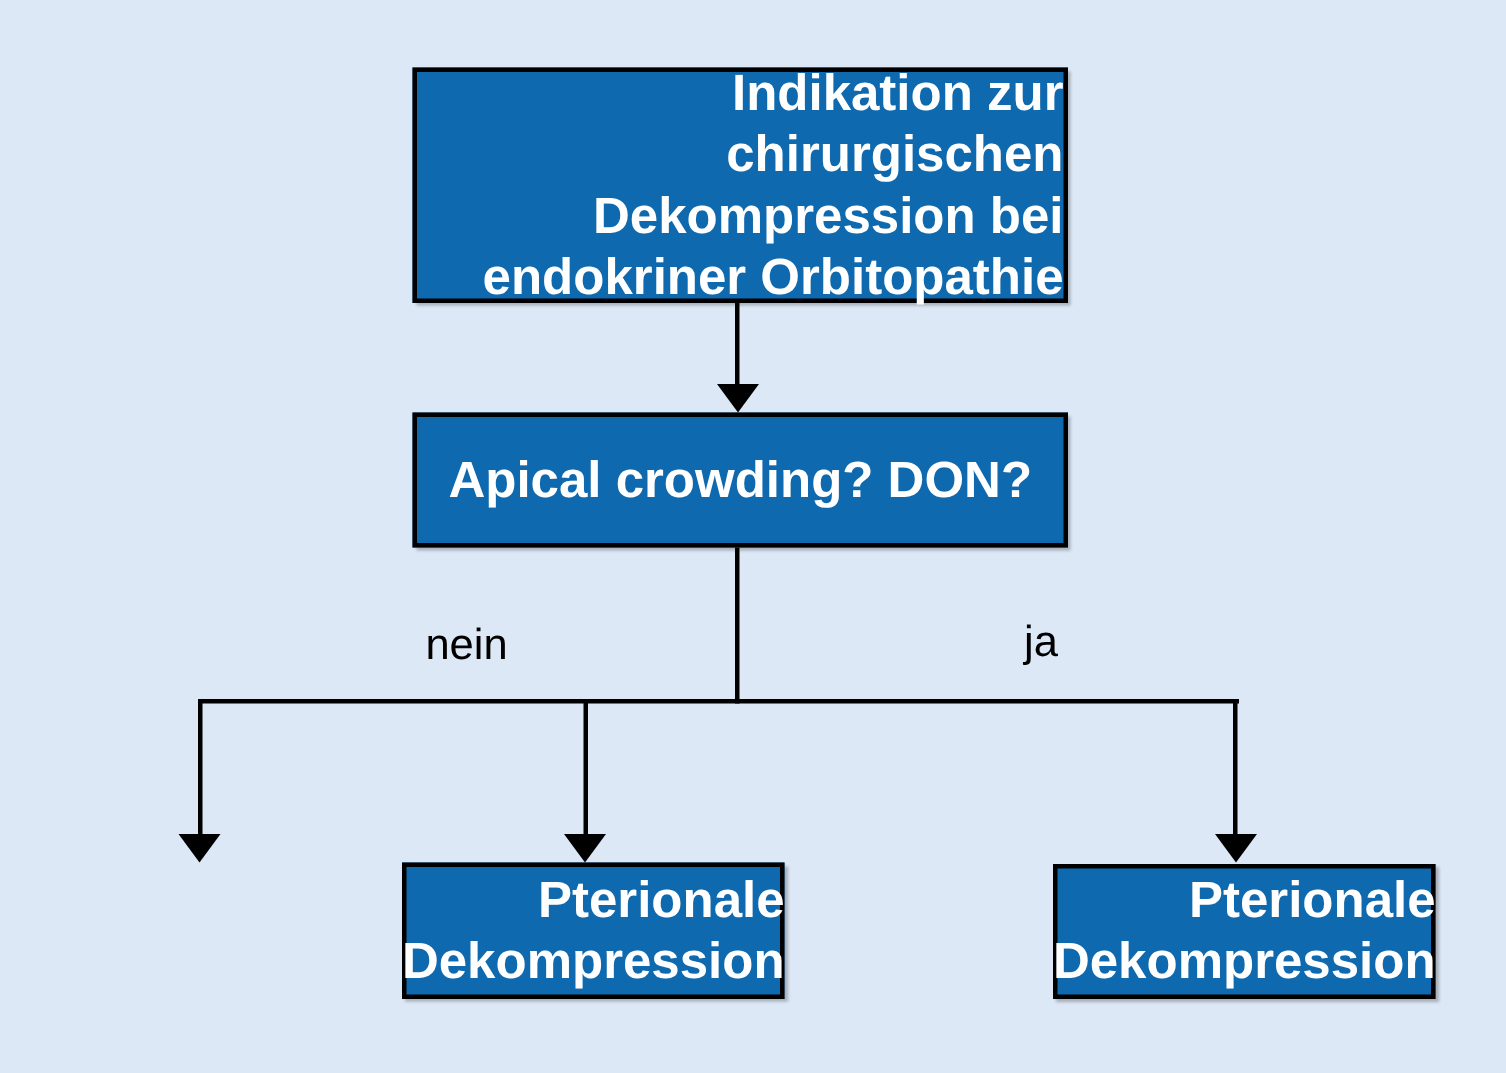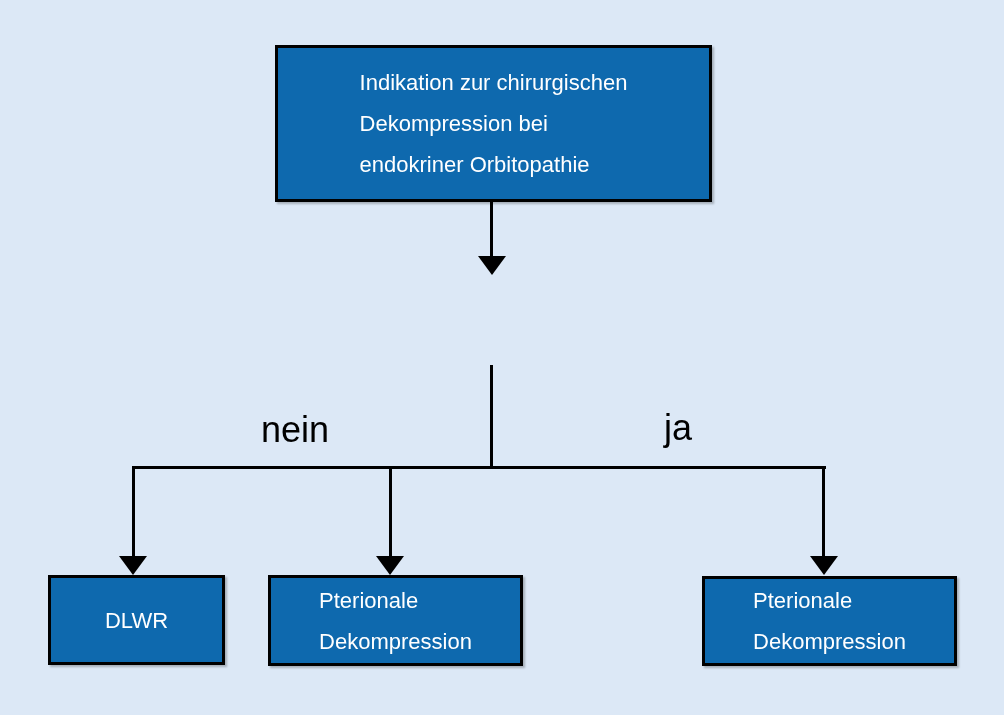--- a/index.html
+++ b/index.html
@@ -18,23 +18,23 @@
   }
   .node {
     position: absolute;
     box-sizing: border-box;
     background: var(--node-fill, #0e69ae);
     border: 3px solid var(--node-border, #000);
     color: var(--node-text, #fff);
     display: flex;
     align-items: center;
     justify-content: center;
-    text-align: left;
-    font-size: 22px;
-    font-weight: 400;
+    text-align: right;
+    font-size: 34px;
+    font-weight: 700;
     line-height: 41px;
     white-space: pre-line;
     box-shadow: 2px 2px 2px rgba(0,0,0,0.25);
   }
   #node-root     { left: 275px; top:  45px; width: 437px; height: 157px; }
   #node-decision { left: 275px; top: 275px; width: 437px; height:  90px; }
   #node-left     { left:  48px; top: 575px; width: 177px; height:  90px; }
   #node-middle   { left: 268px; top: 575px; width: 255px; height:  91px; }
   #node-right    { left: 702px; top: 576px; width: 255px; height:  90px; }
 
@@ -59,60 +59,61 @@
   }
   #arrowhead-decision { left: 478px; top: 256px; }
   #arrowhead-left     { left: 119px; top: 556px; }
   #arrowhead-middle   { left: 376px; top: 556px; }
   #arrowhead-right    { left: 810px; top: 556px; }
 
   .branch-label {
     position: absolute;
     transform: translateX(-50%);
     color: var(--branch-label-text, #000);
-    font-size: 36px;
+    font-size: 29px;
     font-weight: 400;
     line-height: 34px;
+    margin-left: 16px;
   }
   #label-nein { left: 295px; top: 413px; }
   #label-ja   { left: 678px; top: 411px; text-align: right; }
 </style>
 </head>
 <body>
 
 <div class="canvas">
 
   <div class="node" id="node-root">
     <span>Indikation zur chirurgischen
 Dekompression bei
 endokriner Orbitopathie</span>
   </div>
 
   <div class="line" id="stem-root-decision"></div>
   <div class="arrowhead" id="arrowhead-decision"></div>
 
+  <div class="node" id="node-decision">
+    <span>Apical crowding? DON?</span>
+  </div>
 
   <div class="line" id="stem-decision-down"></div>
   <div class="line" id="branch-hline"></div>
 
   <div class="branch-label" id="label-nein">nein</div>
   <div class="branch-label" id="label-ja">ja</div>
 
   <div class="line" id="drop-left"></div>
   <div class="arrowhead" id="arrowhead-left"></div>
 
   <div class="line" id="drop-middle"></div>
   <div class="arrowhead" id="arrowhead-middle"></div>
 
   <div class="line" id="drop-right"></div>
   <div class="arrowhead" id="arrowhead-right"></div>
 
-  <div class="node" id="node-left">
-    <span>DLWR</span>
-  </div>
 
   <div class="node" id="node-middle">
     <span>Pterionale
 Dekompression</span>
   </div>
 
   <div class="node" id="node-right">
     <span>Pterionale
 Dekompression</span>
   </div>

